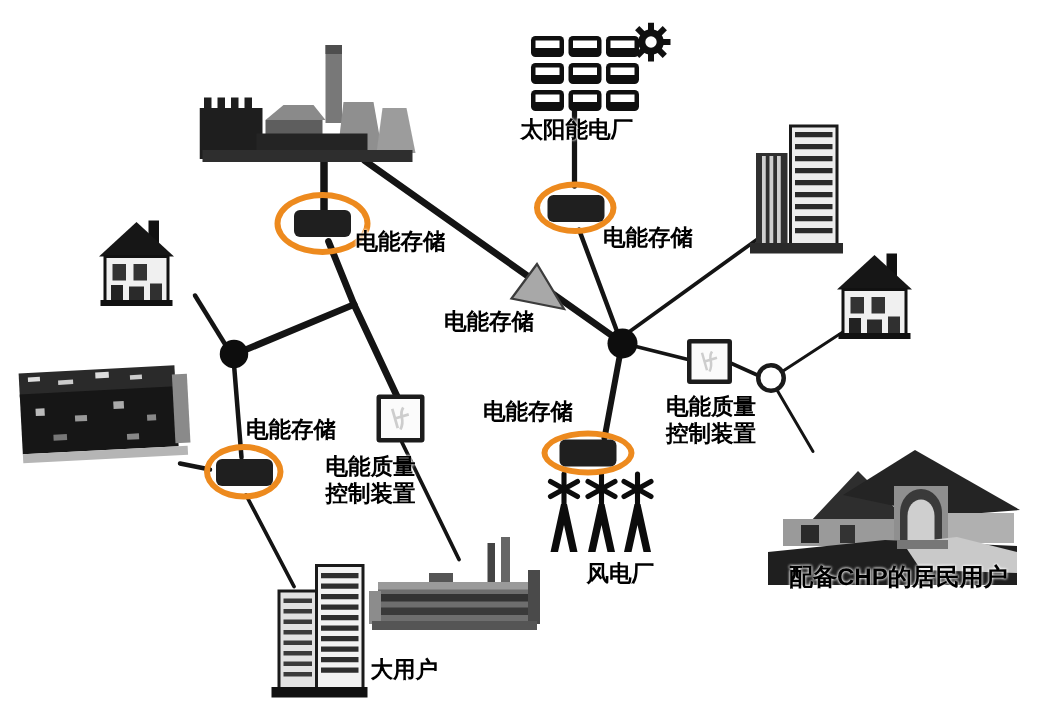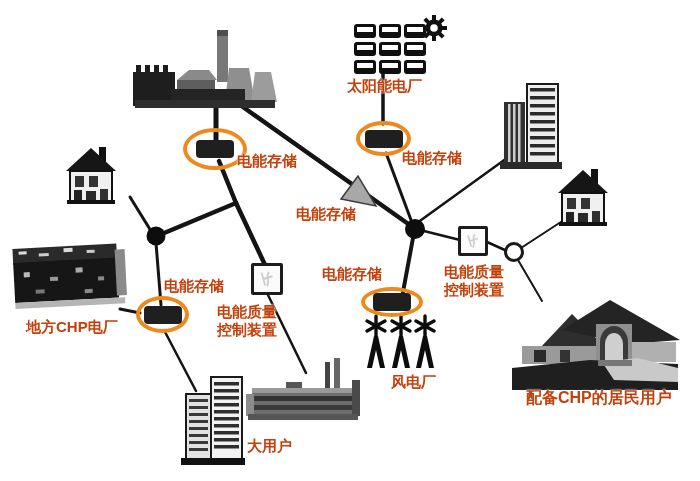--- a/index.html
+++ b/index.html
@@ -5,21 +5,21 @@
   html,body{margin:0;padding:0;background:#fff;}
   #stage{position:relative;width:700px;height:481px;background:#ffffff;overflow:hidden;
          font-family:"Liberation Sans","DejaVu Sans",sans-serif;}
   #wires{position:absolute;left:0;top:0;z-index:1;}
   .icon{position:absolute;z-index:2;}
   .storage{position:absolute;z-index:3;border:4px solid #ED8A1E;border-radius:50%;
            box-sizing:border-box;display:flex;align-items:center;justify-content:center;}
   .storage-box{width:38px;height:18px;background:#1f1f1f;border-radius:4px;}
   .pqbox{position:absolute;z-index:3;box-sizing:border-box;background:#fbfbfb;
          border:3px solid #1c1c1c;border-radius:2px;display:flex;align-items:center;justify-content:center;}
-  .lbl{position:absolute;z-index:4;font-weight:bold;font-size:15px;color:#c2410c;white-space:nowrap;
+  .lbl{position:absolute;z-index:4;font-weight:bold;font-size:15px;color:#000000;white-space:nowrap;
        text-shadow:0 0 2px #fff,0 0 2px #fff;}
   .lbl2{line-height:18px;}
   .big{font-size:15px;}
   .med{font-size:16px;}
 </style>
 </head>
 <body>
 
 <div id="stage">
 
@@ -274,18 +274,17 @@
 
   <div class="lbl lbl2" style="left:217px;top:303px;text-align:center">
     <span style="display:block">电能质量</span>
     <span style="display:block">控制装置</span>
   </div>
   <div class="lbl lbl2" style="left:444px;top:263px;text-align:center">
     <span style="display:block">电能质量</span>
     <span style="display:block">控制装置</span>
   </div>
 
-  <div class="lbl" style="left:26px;top:318px">地方CHP电厂</div>
   <div class="lbl" style="left:391px;top:373px">风电厂</div>
   <div class="lbl big" style="left:247px;top:437px">大用户</div>
-  <div class="lbl med" style="left:526px;top:388px">配备CHP的居民用户</div>
+  <div class="lbl med" style="left:526px;top:375px">配备CHP的居民用户</div>
 
 </div>
 
 </body></html>

